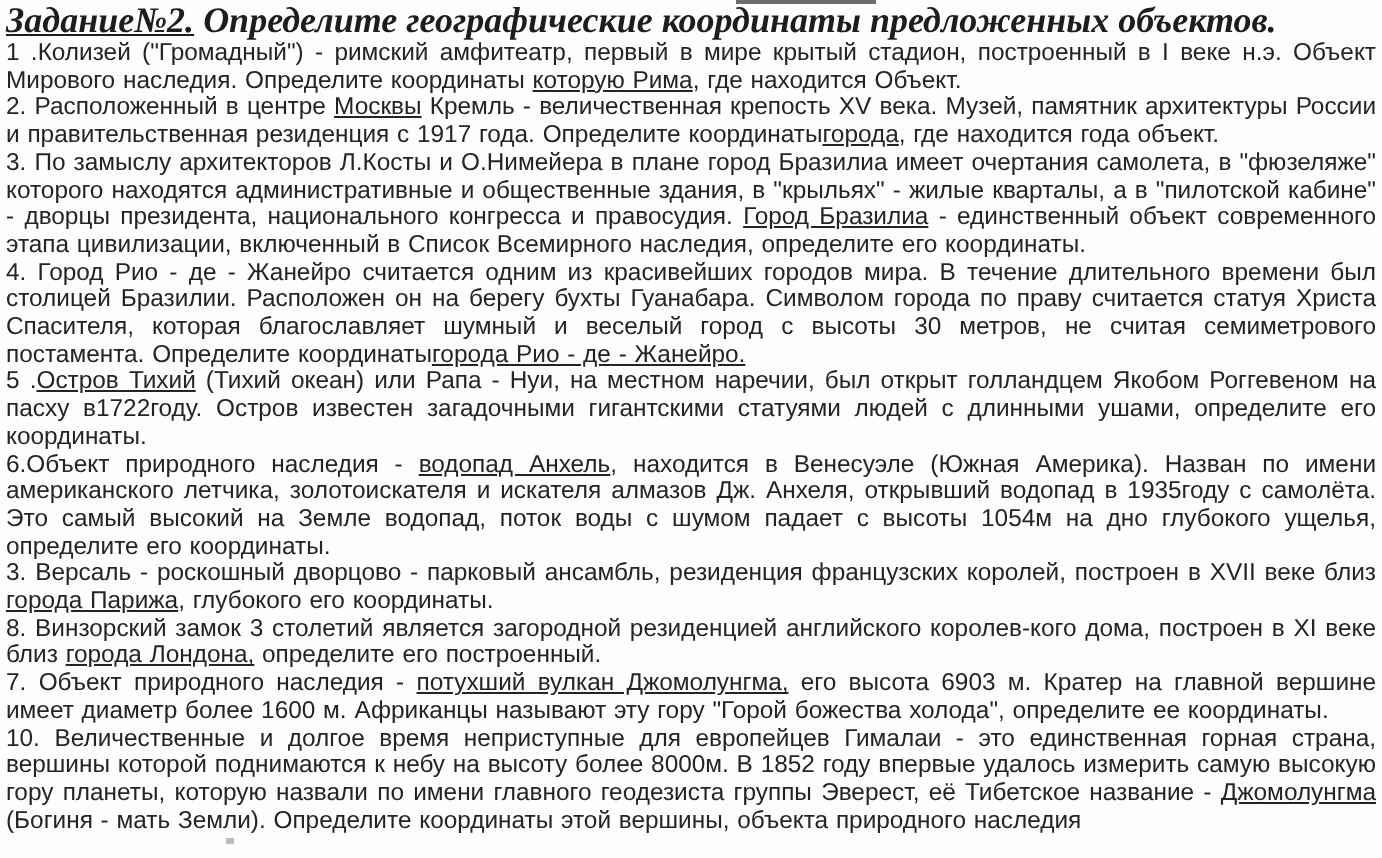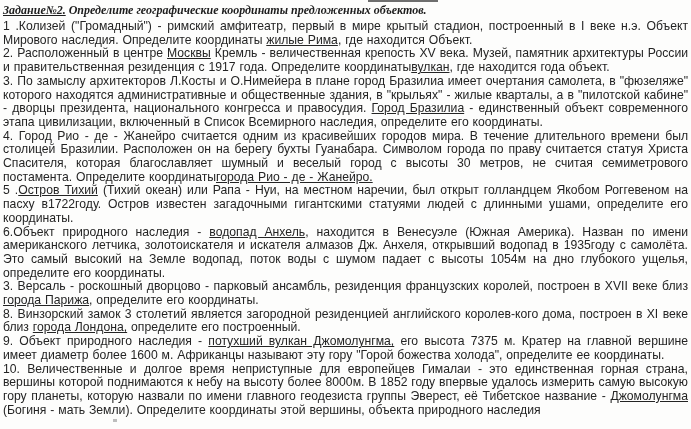--- a/index.html
+++ b/index.html
@@ -35,21 +35,21 @@
     left: 113px;
     width: 4px;
     height: 3px;
     background: #bdbdbd;
   }
   .doc-title {
     margin: 0 0 2px 0;
     font-family: "Liberation Serif", serif;
     font-style: italic;
     font-weight: bold;
-    font-size: 12px;
+    font-size: 18px;
     line-height: 16px;
     color: #1d1d1d;
   }
   .doc-title .num {
     text-decoration: underline;
   }
   .para {
     margin: 0;
     text-align: justify;
     word-spacing: 0.5px;
@@ -61,24 +61,24 @@
 </head>
 <body>
 
 <div class="page">
   <div class="scan-line"></div>
   <div class="scan-speck"></div>
 
   <p class="doc-title"><span class="num">Задание№2.</span><span> Определите географические координаты предложенных объектов.</span></p>
 
   <div id="doc-body">
-      <p class="para"><span class="">1 .Колизей ("Громадный") - римский амфитеатр, первый в мире крытый стадион, построенный в I веке н.э. Объект Мирового наследия. Определите координаты </span><span class="u">жилые Рима</span><span class="">, где находится Объект.</span></p>
-      <p class="para"><span class="">2. Расположенный в центре </span><span class="u">Москвы</span><span class=""> Кремль - величественная крепость XV века. Музей, памятник архитектуры России и правительственная резиденция с 1917 года. Определите координаты</span><span class="u">вулкан</span><span class="">, где находится года объект.</span></p>
+      <p class="para"><span class="">1 .Колизей ("Громадный") - римский амфитеатр, первый в мире крытый стадион, построенный в I веке н.э. Объект Мирового наследия. Определите координаты </span><span class="u">которую Рима</span><span class="">, где находится Объект.</span></p>
+      <p class="para"><span class="">2. Расположенный в центре </span><span class="u">Москвы</span><span class=""> Кремль - величественная крепость XV века. Музей, памятник архитектуры России и правительственная резиденция с 1917 года. Определите координаты</span><span class="u">города</span><span class="">, где находится года объект.</span></p>
       <p class="para"><span class="">3. По замыслу архитекторов Л.Косты и О.Нимейера в плане город Бразилиа имеет очертания самолета, в "фюзеляже" которого находятся административные и общественные здания, в "крыльях" - жилые кварталы, а в "пилотской кабине" - дворцы президента, национального конгресса и правосудия. </span><span class="u">Город Бразилиа</span><span class=""> - единственный объект современного этапа цивилизации, включенный в Список Всемирного наследия, определите его координаты.</span></p>
       <p class="para"><span class="">4. Город Рио - де - Жанейро считается одним из красивейших городов мира. В течение длительного времени был столицей Бразилии. Расположен он на берегу бухты Гуанабара. Символом города по праву считается статуя Христа Спасителя, которая благославляет шумный и веселый город с высоты 30 метров, не считая семиметрового постамента. Определите координаты</span><span class="u">города Рио - де - Жанейро.</span></p>
       <p class="para"><span class="">5 .</span><span class="u">Остров Тихий</span><span class=""> (Тихий океан) или Рапа - Нуи, на местном наречии, был открыт голландцем Якобом Роггевеном на пасху в1722году. Остров известен загадочными гигантскими статуями людей с длинными ушами, определите его координаты.</span></p>
       <p class="para"><span class="">6.Объект природного наследия - </span><span class="u">водопад Анхель</span><span class="">, находится в Венесуэле (Южная Америка). Назван по имени американского летчика, золотоискателя и искателя алмазов Дж. Анхеля, открывший водопад в 1935году с самолёта. Это самый высокий на Земле водопад, поток воды с шумом падает с высоты 1054м на дно глубокого ущелья, определите его координаты.</span></p>
-      <p class="para"><span class="">3. Версаль - роскошный дворцово - парковый ансамбль, резиденция французских королей, построен в XVII веке близ </span><span class="u">города Парижа</span><span class="">, определите его координаты.</span></p>
+      <p class="para"><span class="">3. Версаль - роскошный дворцово - парковый ансамбль, резиденция французских королей, построен в XVII веке близ </span><span class="u">города Парижа</span><span class="">, глубокого его координаты.</span></p>
       <p class="para"><span class="">8. Винзорский замок 3 столетий является загородной резиденцией английского королев-кого дома, построен в XI веке близ </span><span class="u">города Лондона,</span><span class=""> определите его построенный.</span></p>
-      <p class="para"><span class="">9. Объект природного наследия - </span><span class="u">потухший вулкан Джомолунгма,</span><span class=""> его высота 7375 м. Кратер на главной вершине имеет диаметр более 1600 м. Африканцы называют эту гору "Горой божества холода", определите ее координаты.</span></p>
+      <p class="para"><span class="">7. Объект природного наследия - </span><span class="u">потухший вулкан Джомолунгма,</span><span class=""> его высота 6903 м. Кратер на главной вершине имеет диаметр более 1600 м. Африканцы называют эту гору "Горой божества холода", определите ее координаты.</span></p>
       <p class="para"><span class="">10. Величественные и долгое время неприступные для европейцев Гималаи - это единственная горная страна, вершины которой поднимаются к небу на высоту более 8000м. В 1852 году впервые удалось измерить самую высокую гору планеты, которую назвали по имени главного геодезиста группы Эверест, её Тибетское название - </span><span class="u">Джомолунгма</span><span class=""> (Богиня - мать Земли). Определите координаты этой вершины, объекта природного наследия</span></p>
     </div>
 </div>
 
 </body></html>

